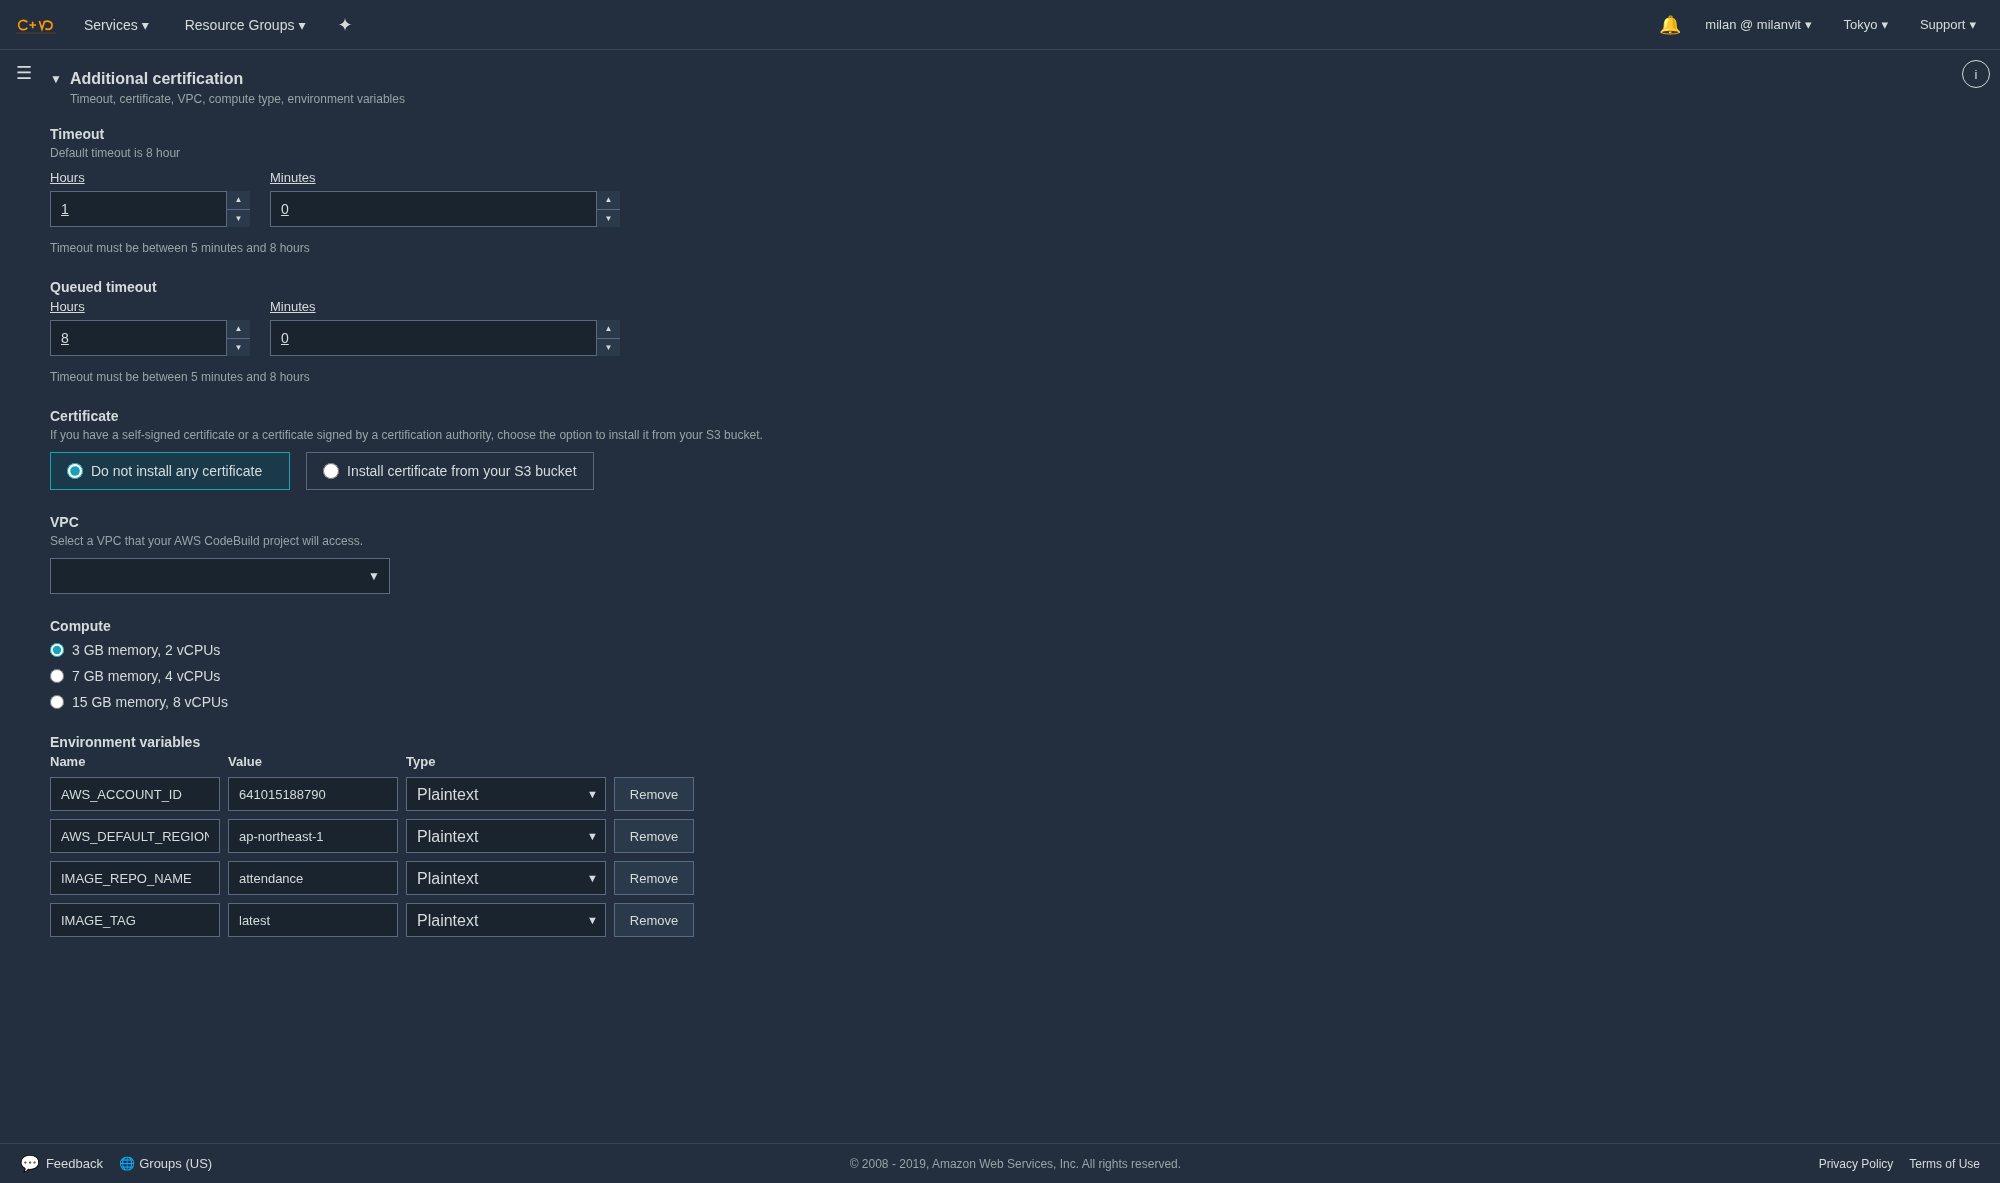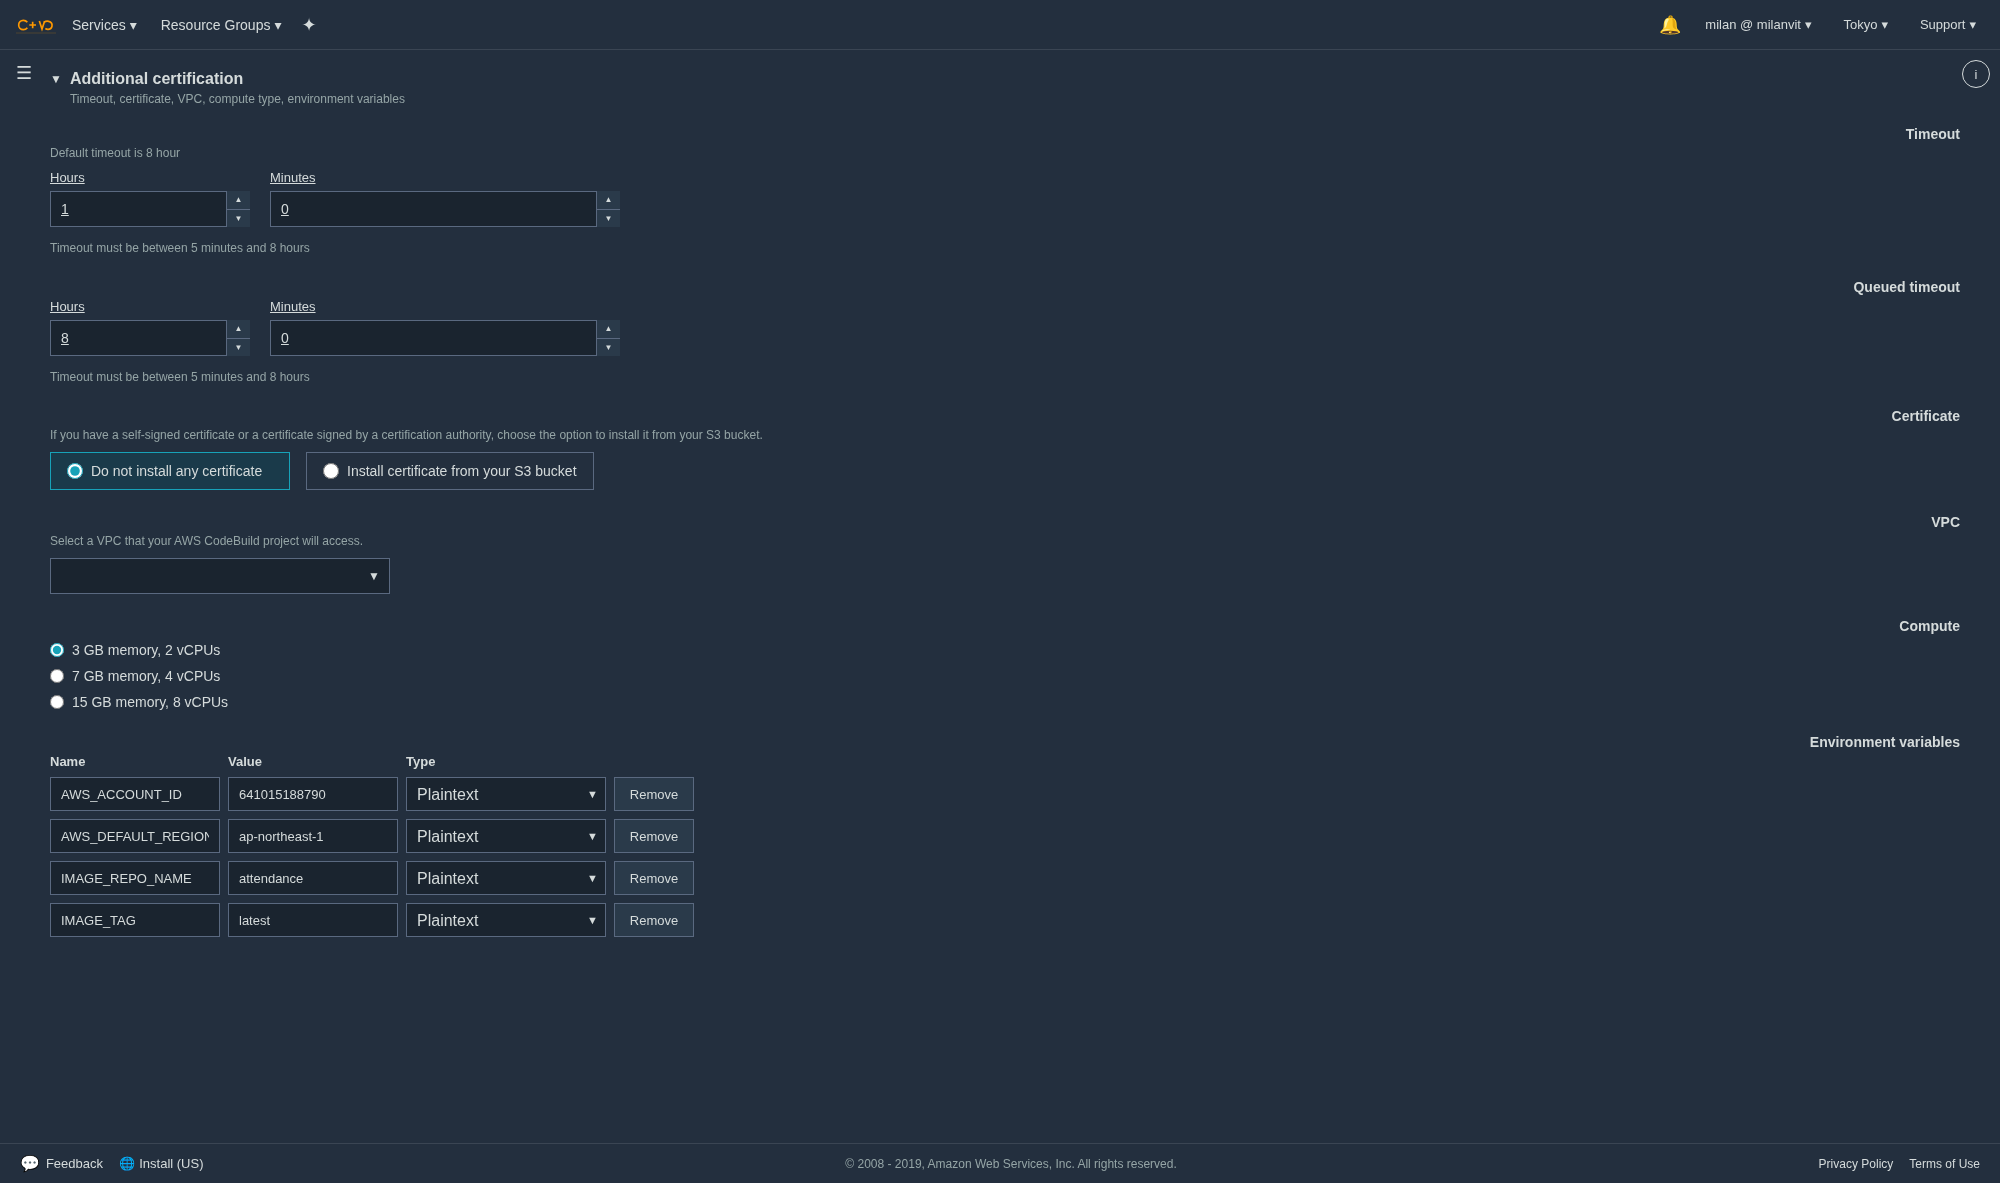--- a/index.html
+++ b/index.html
@@ -19,21 +19,21 @@
       border-bottom: 1px solid #3a4553;
       height: 50px;
       display: flex;
       align-items: center;
       padding: 0 16px;
       flex-shrink: 0;
     }
     .topnav-left {
       display: flex;
       align-items: center;
-      gap: 8px;
+      gap: 20px;
     }
     .aws-logo {
       width: 40px;
       height: 24px;
       flex-shrink: 0;
     }
     .nav-item {
       color: #d5dbdb;
       font-size: 14px;
       cursor: pointer;
@@ -120,21 +120,20 @@
 
     
     .form-section {
       margin-bottom: 24px;
     }
     .field-label {
       font-size: 14px;
       font-weight: bold;
       color: #d5dbdb;
       margin-bottom: 4px;
-      text-align: right;
     }
     .field-description {
       font-size: 12px;
       color: #95a5a6;
       margin-bottom: 10px;
     }
     .field-hint {
       font-size: 12px;
       color: #95a5a6;
       margin-top: 14px;
@@ -625,21 +624,21 @@
 
 </div>
 
 <div class="bottom-bar">
   <button class="feedback-btn">
     <span class="feedback-bubble">💬</span>
     <span>Feedback</span>
   </button>
   <div class="lang-selector">
     <span>🌐</span>
-    <span>Install (US)</span>
+    <span>Groups (US)</span>
   </div>
   <div class="bottom-center">
     <span>© 2008 - 2019, Amazon Web Services, Inc. All rights reserved.</span>
   </div>
   <div class="bottom-right">
     <a class="bottom-link">Privacy Policy</a>
     <a class="bottom-link">Terms of Use</a>
   </div>
 </div>
 

